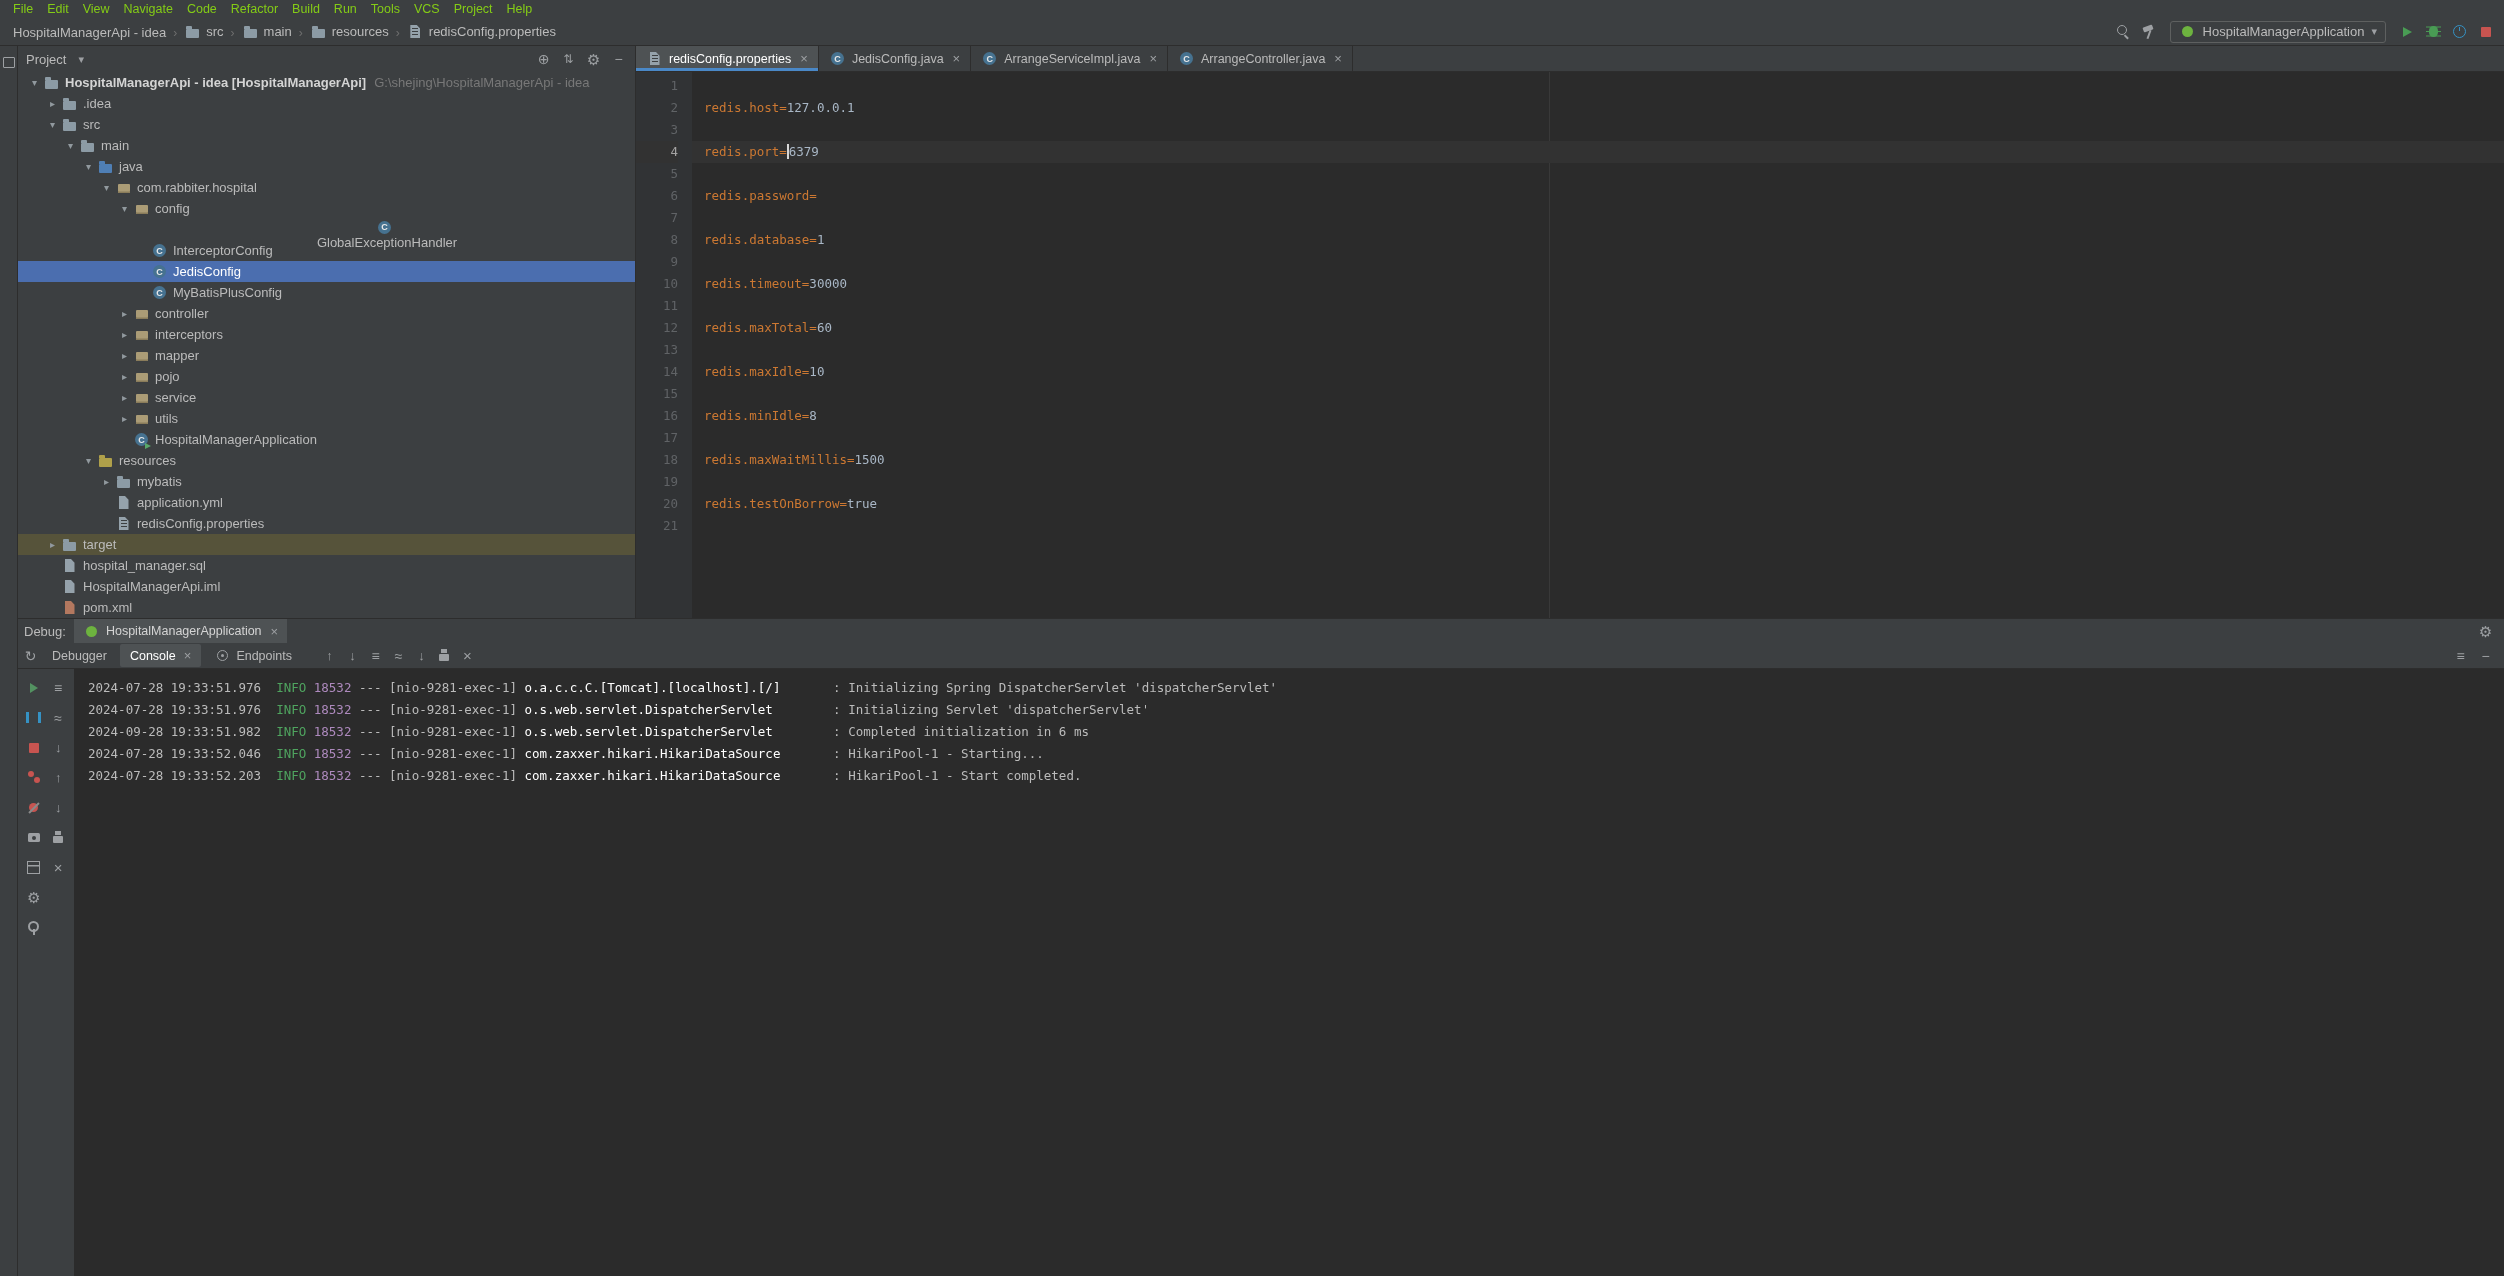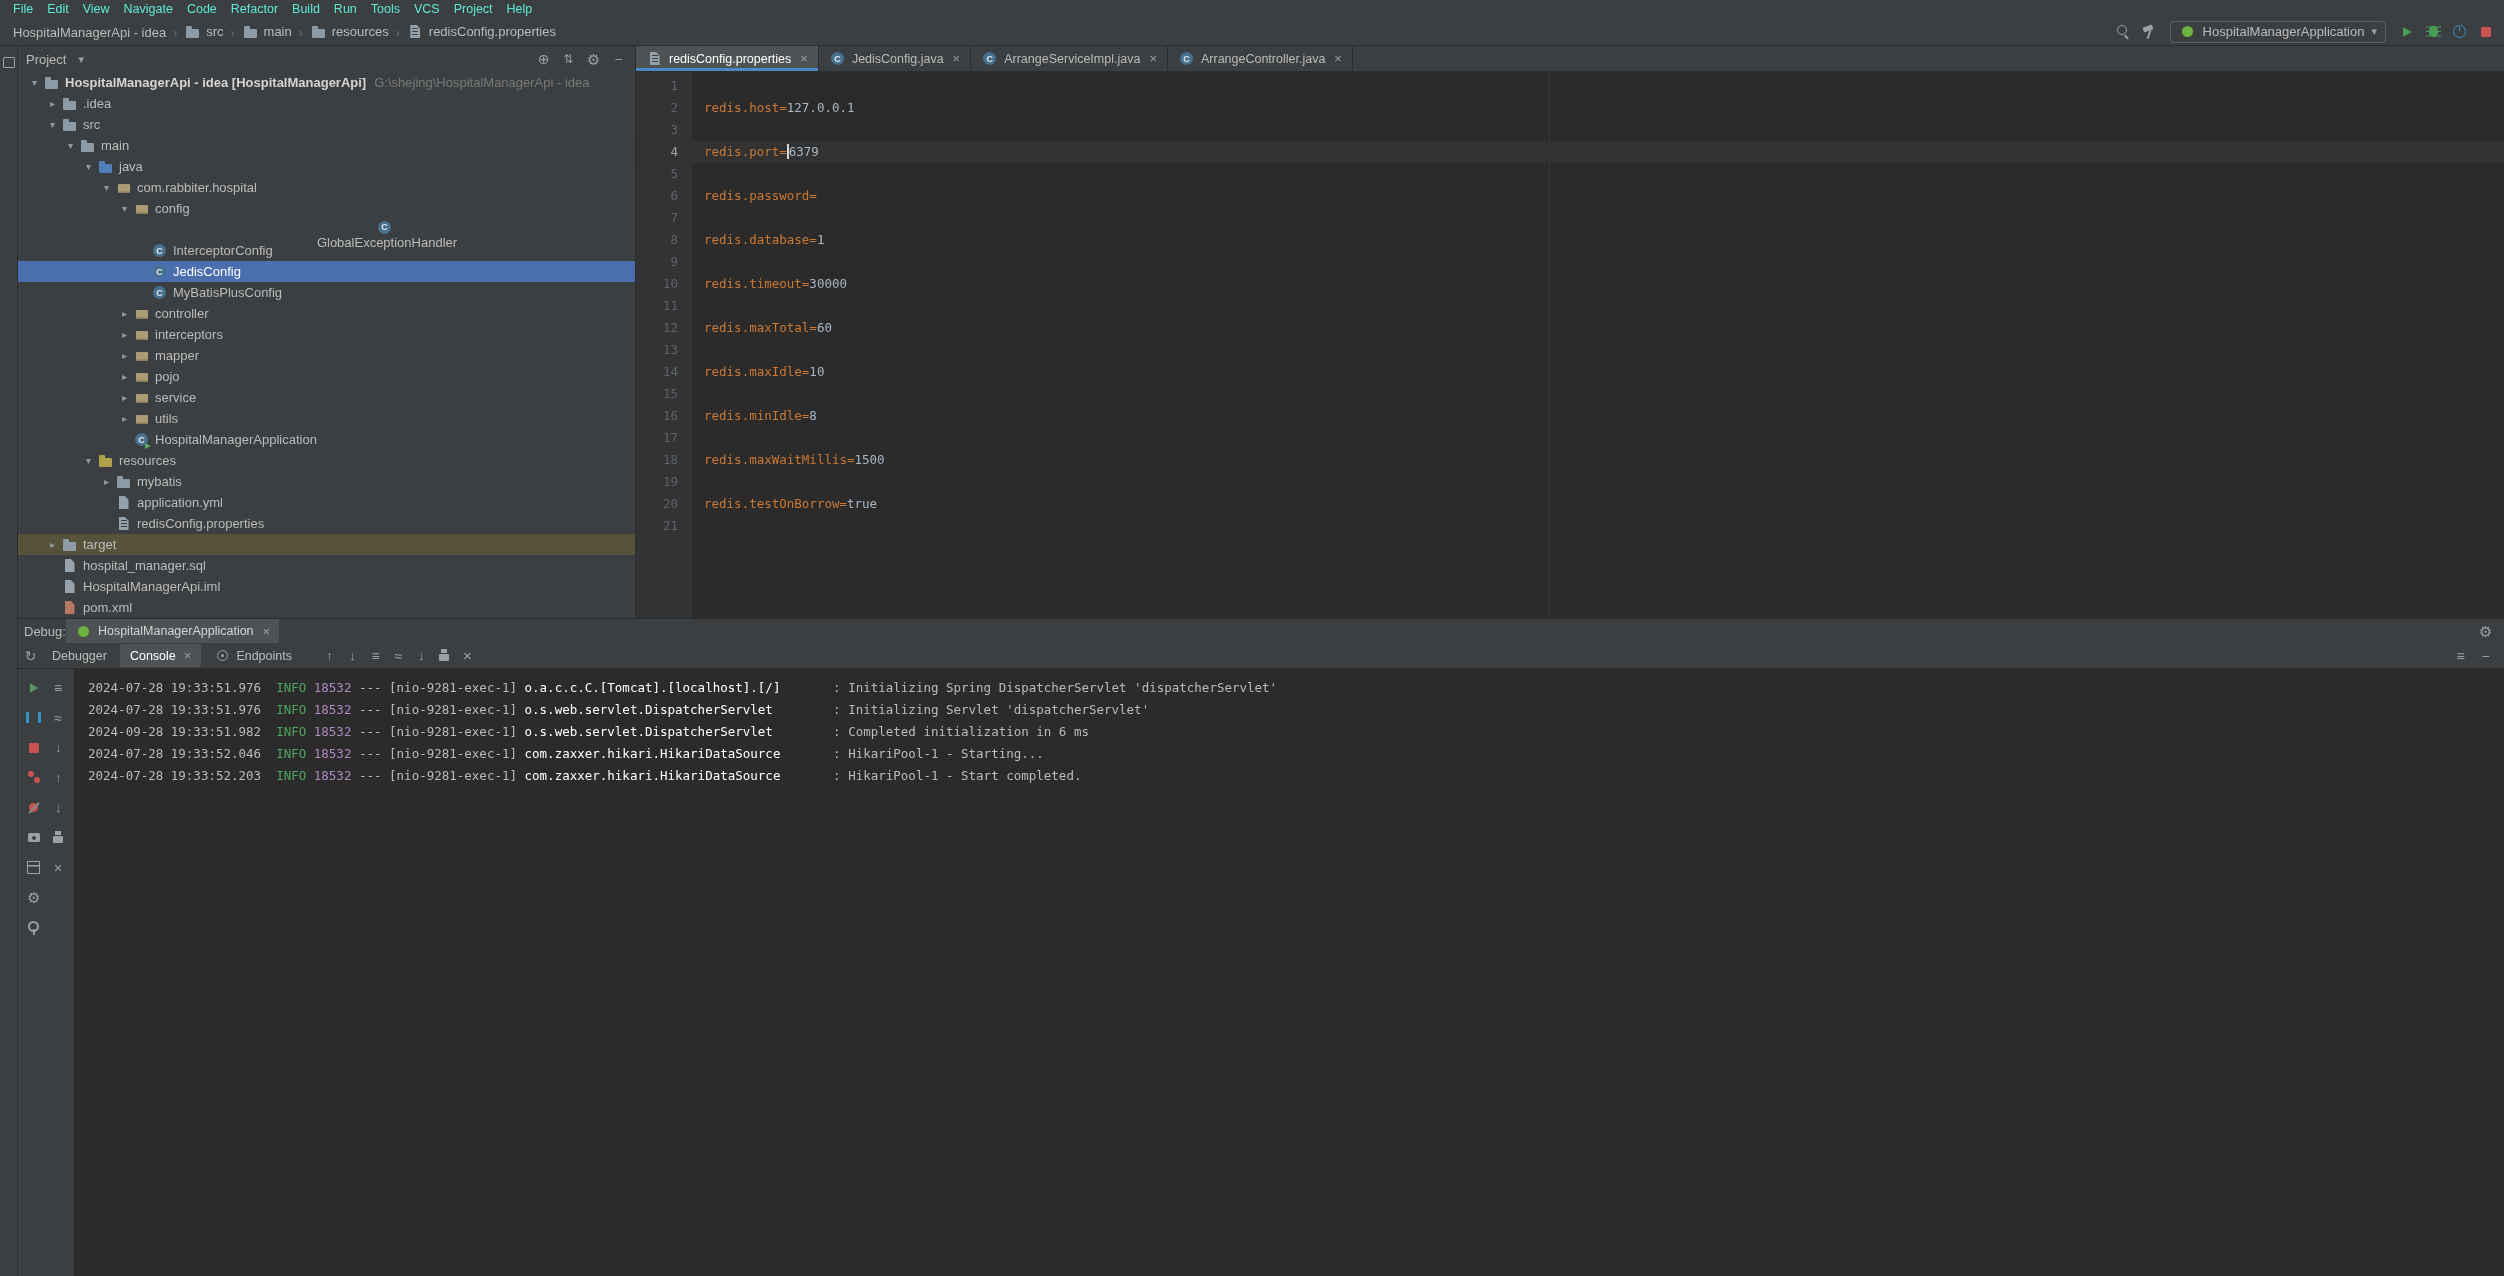--- a/index.html
+++ b/index.html
@@ -2,21 +2,21 @@
 <html><head>
 <meta charset="utf-8">
 <style>
 *{margin:0;padding:0;box-sizing:border-box}
 html,body{width:2504px;height:1276px;overflow:hidden;background:#2b2b2b}
 body{font-family:"Liberation Sans",sans-serif;font-size:13px;color:#bbbbbb}
 #app{width:2504px;height:1276px;display:flex;flex-direction:column;background:#3c3f41}
 
 
 .menu-bar{height:18px;flex:none;display:flex;align-items:center;padding:0 6px}
-.menu-item{padding:0 7px;font-size:12.5px;color:#5eead4;cursor:default}
+.menu-item{padding:0 7px;font-size:12.5px;color:#84cc16;cursor:default}
 .toolbar{height:28px;flex:none;display:flex;align-items:center;justify-content:space-between;padding:0 10px;border-bottom:1px solid #2d2d2d}
 .crumbs{display:flex;align-items:flex-end;gap:3px}
 .crumb{display:flex;align-items:center;gap:5px;color:#bbbbbb;padding:0 3px}
 .crumb-sep{color:#6e6e6e;padding:0 1px;font-size:12px}
 .toolbar-right{display:flex;align-items:center;gap:9px}
 .run-combo{display:flex;align-items:center;gap:7px;border:1px solid #5e6060;border-radius:3px;height:22px;padding:0 8px;margin:0 4px}
 .chev{color:#9da0a3;font-size:11px}
 
 
 .body-row{flex:1;display:flex;min-height:0}
@@ -51,21 +51,21 @@
 .code{flex:1;position:relative;padding-top:3px;font:12.5px/22px "DejaVu Sans Mono",monospace;color:#a9b7c6;overflow:hidden}
 .guide{position:absolute;left:857px;top:0;bottom:0;width:1px;background:#393939}
 .cline{height:22px;padding-left:12px;white-space:pre;position:relative}
 .cline.caret-line{background:#323232}
 .k{color:#cc7832}
 .v{color:#a9b7c6}
 .caret{display:inline-block;width:2px;height:15px;background:#d8d8d8;vertical-align:text-bottom}
 
 
 .debug-panel{flex:1;border-top:1px solid #2d2d2d;display:flex;flex-direction:column;min-height:0;background:#3c3f41}
-.debug-header{height:24px;flex:none;display:flex;align-items:center;padding:0 10px 0 6px}
+.debug-header{height:24px;flex:none;display:flex;align-items:center;gap:8px;padding:0 10px 0 6px}
 .dsession{display:flex;align-items:center;gap:6px;background:#4e5254;height:24px;padding:0 9px;font-size:12.5px;color:#d4d4d4}
 .spacer{flex:1}
 .debug-toolbar{height:26px;flex:none;display:flex;align-items:center;gap:3px;padding:0 10px 0 4px;border-bottom:1px solid #2d2d2d}
 .dtab{display:flex;align-items:center;gap:5px;padding:3px 10px;border-radius:2px;font-size:12.5px;color:#bbbbbb}
 .dtab.active{background:#4e5254;color:#ffffff}
 .ct-icons{display:flex;gap:6px;margin-left:16px;align-items:center}
 .dtb-right{display:flex;gap:8px;align-items:center}
 .debug-body{flex:1;display:flex;min-height:0}
 .debug-left{width:56px;flex:none;display:flex;justify-content:space-evenly;padding-top:10px}
 .dcol{display:flex;flex-direction:column;gap:13px;align-items:center}

